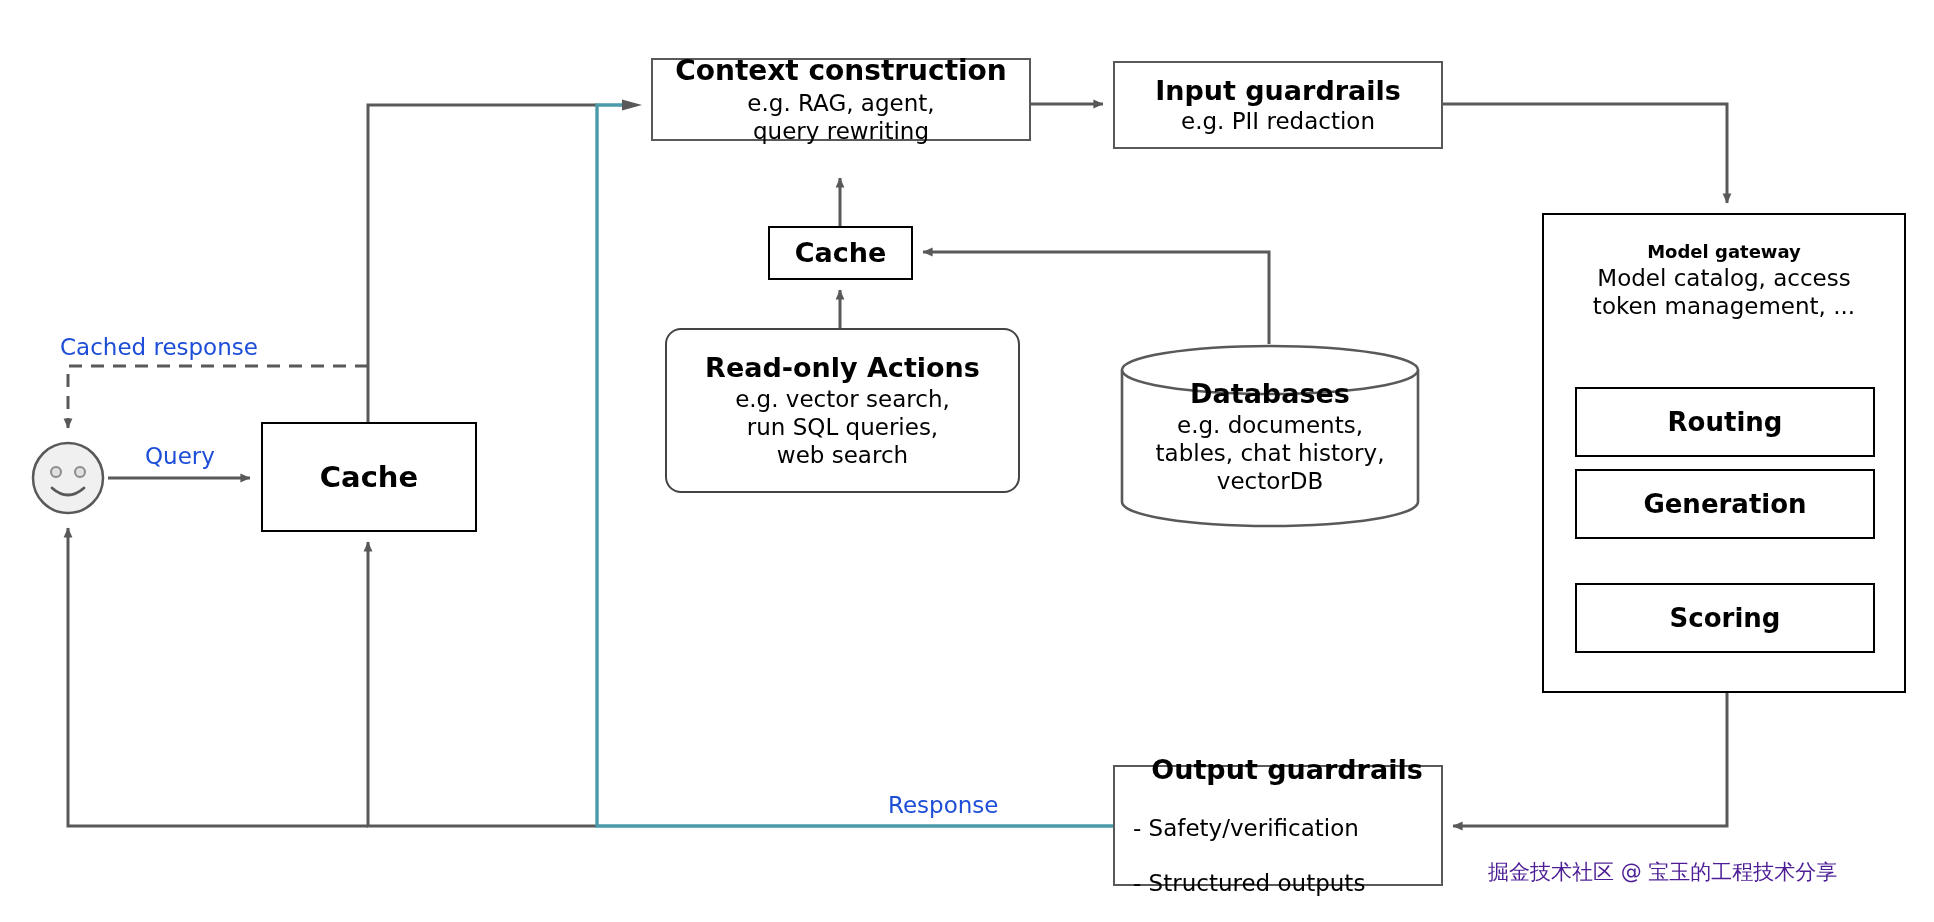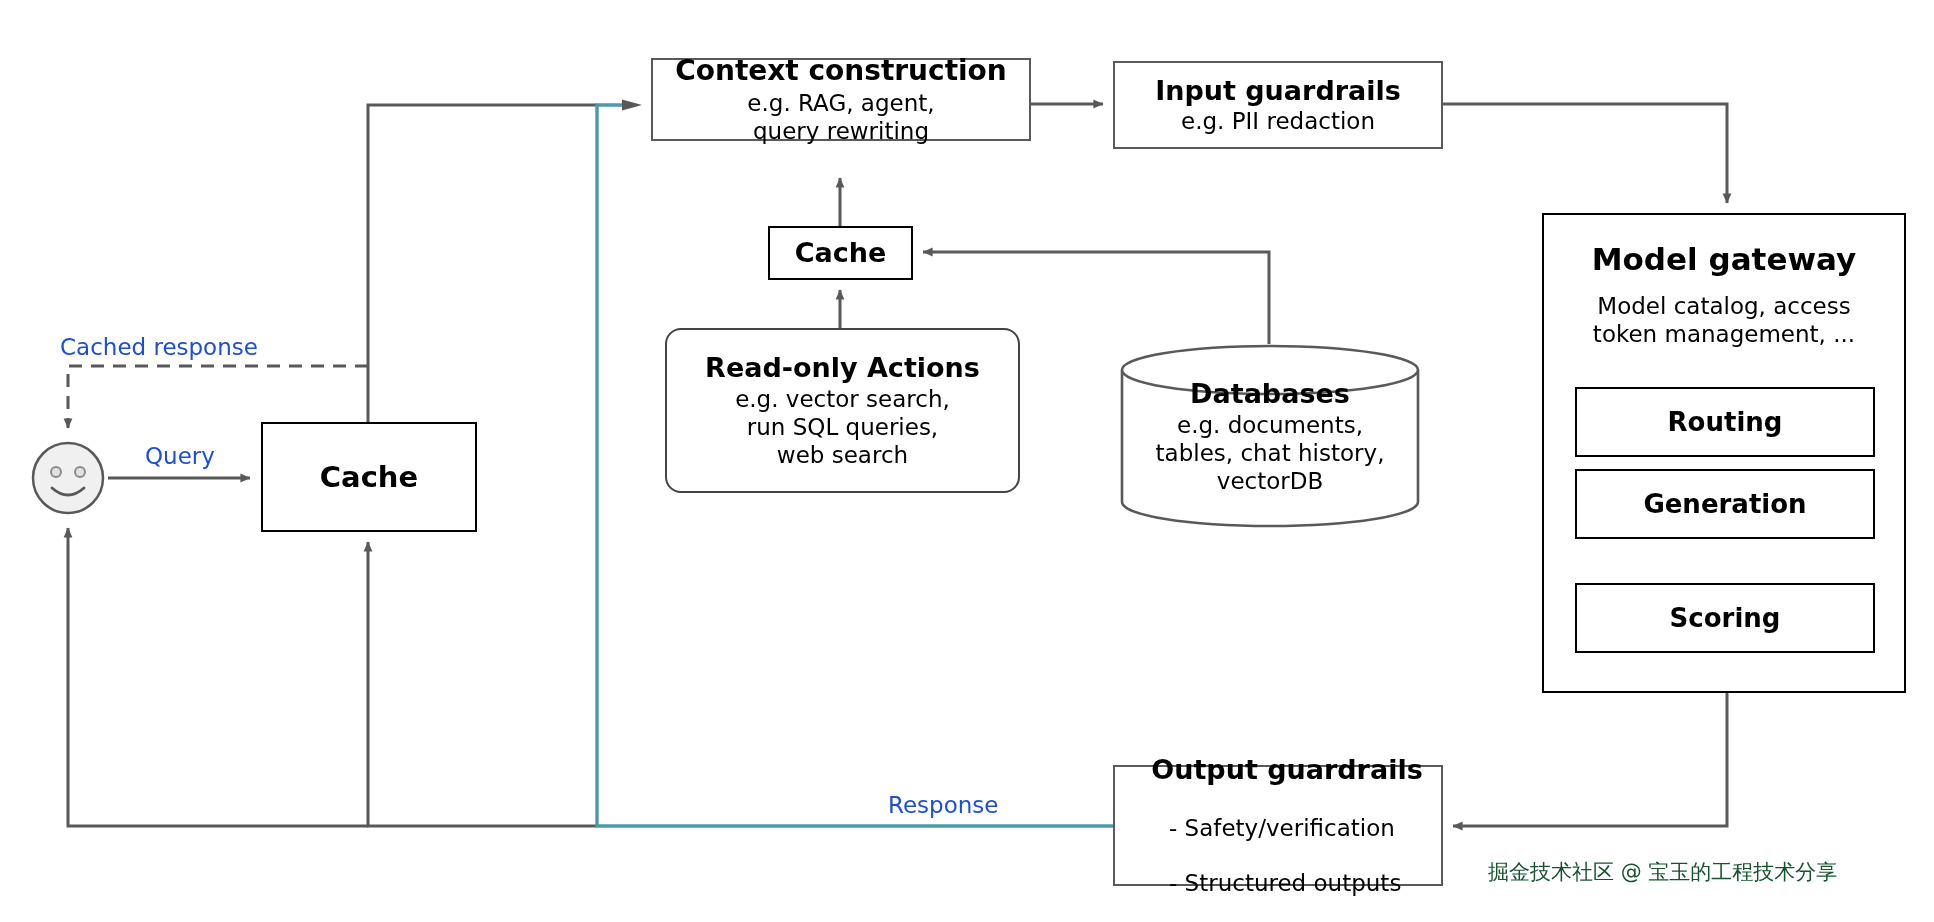--- a/index.html
+++ b/index.html
@@ -25,51 +25,51 @@
 
   #readonly-actions{left:665px;top:328px;width:355px;height:165px;border:2.5px solid #444;border-radius:16px;}
   #readonly-actions .title{font-size:27px;margin-bottom:2px;}
   #readonly-actions .sub{font-size:23px;}
 
   #left-cache{left:261px;top:422px;width:216px;height:110px;border:2.5px solid #000;}
   #left-cache .title{font-size:29px;font-weight:bold;}
 
   #model-gateway{left:1542px;top:213px;width:364px;height:480px;border:2.5px solid #000;
                  justify-content:flex-start;padding-top:26px;}
-  #model-gateway .title{font-size:31px;margin-bottom:14px;}
+  #model-gateway .title{font-size:18px;margin-bottom:2px;}
   #model-gateway .sub{font-size:23px;text-align:center;}
   .mg-item{width:296px;height:66px;border:2.5px solid #000;display:flex;align-items:center;
            justify-content:center;font-size:26px;font-weight:bold;background:#fff;}
   #mg-routing{position:absolute;left:1575px;top:387px;}
   #mg-generation{position:absolute;left:1575px;top:469px;}
   #mg-scoring{position:absolute;left:1575px;top:583px;}
 
   #output-guardrails{left:1113px;top:765px;width:330px;height:121px;border:2.5px solid #595959;
                      align-items:flex-start;padding-left:18px;justify-content:center;gap:27px;}
   #output-guardrails .title{font-size:27px;align-self:center;margin-bottom:1px;}
-  #output-guardrails .sub{font-size:23px;text-align:center;margin-left:36px;}
+  #output-guardrails .sub{font-size:23px;text-align:center;}
 
   
   #databases{position:absolute;left:1120px;top:344px;width:300px;height:184px;}
   #db-text{position:absolute;left:1120px;top:378px;width:300px;height:130px;
            display:flex;flex-direction:column;align-items:center;justify-content:flex-start;
            text-align:center;}
   #db-text .title{font-size:27px;font-weight:bold;margin-bottom:2px;}
   #db-text .sub{font-size:23px;line-height:1.22;}
 
   
   #user-face{position:absolute;left:30px;top:440px;width:76px;height:76px;}
 
   
   .lbl{position:absolute;font-size:23px;color:#1d4ed8;white-space:nowrap;}
   #lbl-cached{left:60px;top:334px;}
   #lbl-query{left:145px;top:443px;}
   #lbl-response{left:888px;top:792px;}
 
-  #watermark{position:absolute;left:1488px;top:858px;font-size:21px;color:#14532d;white-space:nowrap;}
+  #watermark{position:absolute;left:1488px;top:858px;font-size:21px;color:#4c1d95;white-space:nowrap;}
 </style>
 </head>
 <body>
 
 <svg id="canvas" viewBox="0 0 1934 922">
   <defs>
     <marker id="ah" markerWidth="11" markerHeight="11" refX="9.6" refY="5" orient="auto" markerUnits="userSpaceOnUse">
       <path d="M0,0.6 L10,5 L0,9.4 z" fill="#595959"></path>
     </marker>
     <marker id="ahd" markerWidth="11" markerHeight="11" refX="9.6" refY="5" orient="auto" markerUnits="userSpaceOnUse">

